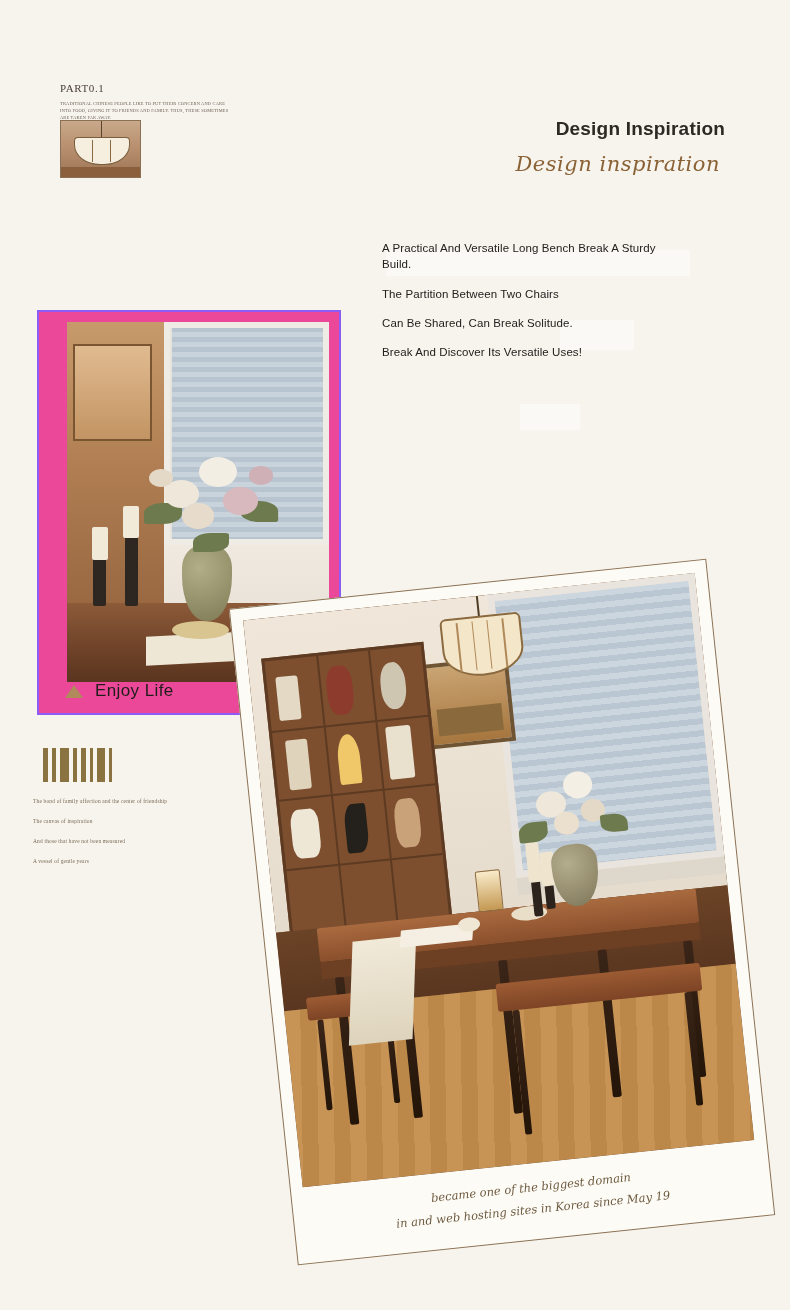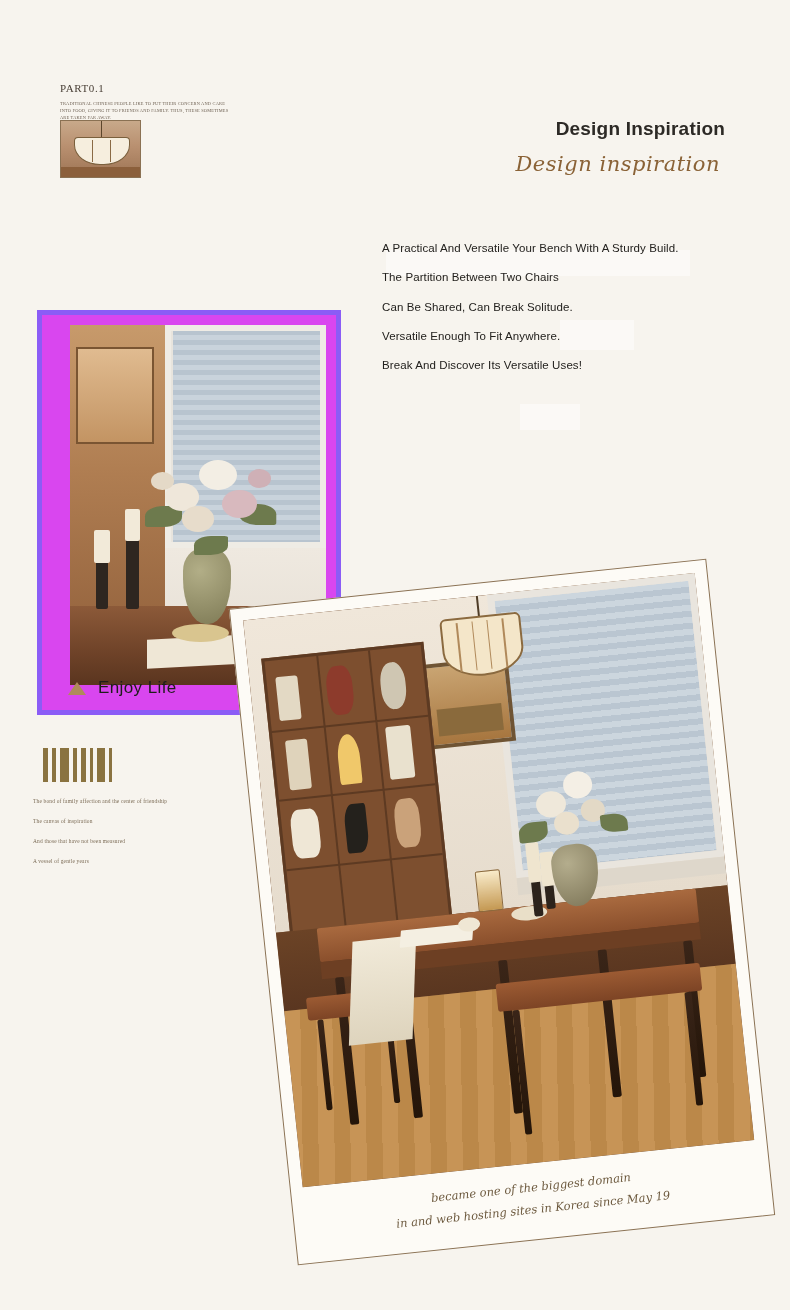--- a/index.html
+++ b/index.html
@@ -136,22 +136,22 @@
     margin-top: 5px;
   }
 
   
   .photo-left {
     position: absolute;
     left: 37px;
     top: 310px;
     width: 304px;
     height: 405px;
-    background: #d946ef;
-    border: 5px solid #8b5cf6;
+    background: #ec4899;
+    border: 2px solid #8b5cf6;
     box-sizing: border-box;
     padding: 10px 10px 0 28px;
   }
   .photo-left .img {
     position: relative;
     width: 100%;
     height: 360px;
     overflow: hidden;
     background: #6b4a33;
   }
@@ -455,24 +455,23 @@
     <div class="wall"></div>
     <div class="cord"></div>
     <div class="shade"></div>
     <div class="tabletop"></div>
   </div>
 
   <div class="heading-en">Design Inspiration</div>
   <div class="heading-script">Design inspiration</div>
 
   <div class="copy-list">
-    <div class="copy-item">A Practical And Versatile Your Bench With A Sturdy Build.</div>
+    <div class="copy-item">A Practical And Versatile Long Bench Break A Sturdy Build.</div>
     <div class="copy-item">The Partition Between Two Chairs</div>
     <div class="copy-item">Can Be Shared, Can Break Solitude.</div>
-    <div class="copy-item">Versatile Enough To Fit Anywhere.</div>
     <div class="copy-item last">Break And Discover Its Versatile Uses!</div>
   </div>
 
   <div class="photo-left">
     <div class="img">
       <div class="pl-wallL"></div>
       <div class="pl-window"></div>
       <div class="pl-windowframe"></div>
       <div class="pl-wallR"></div>
       <div class="pl-table"></div>

